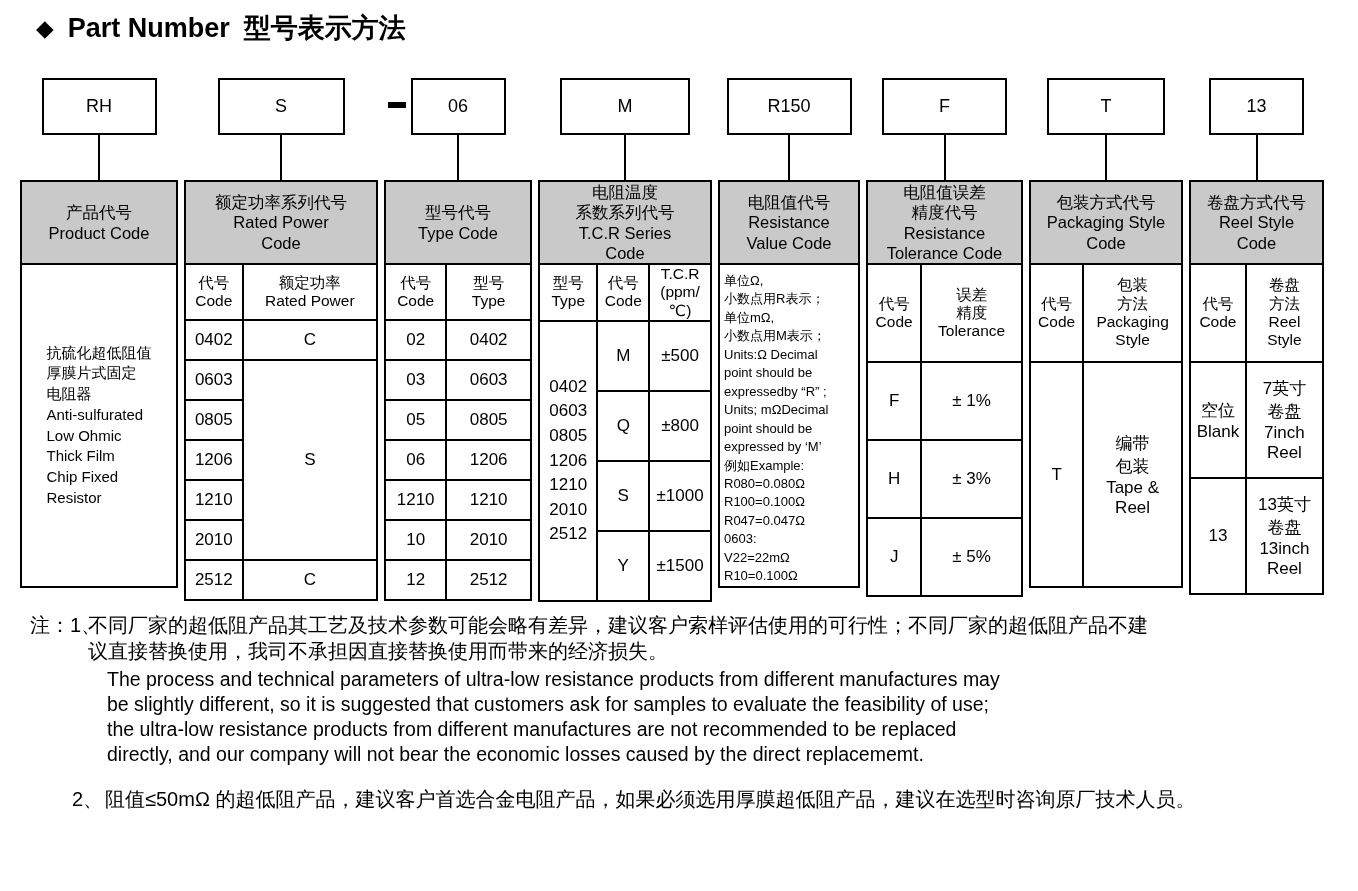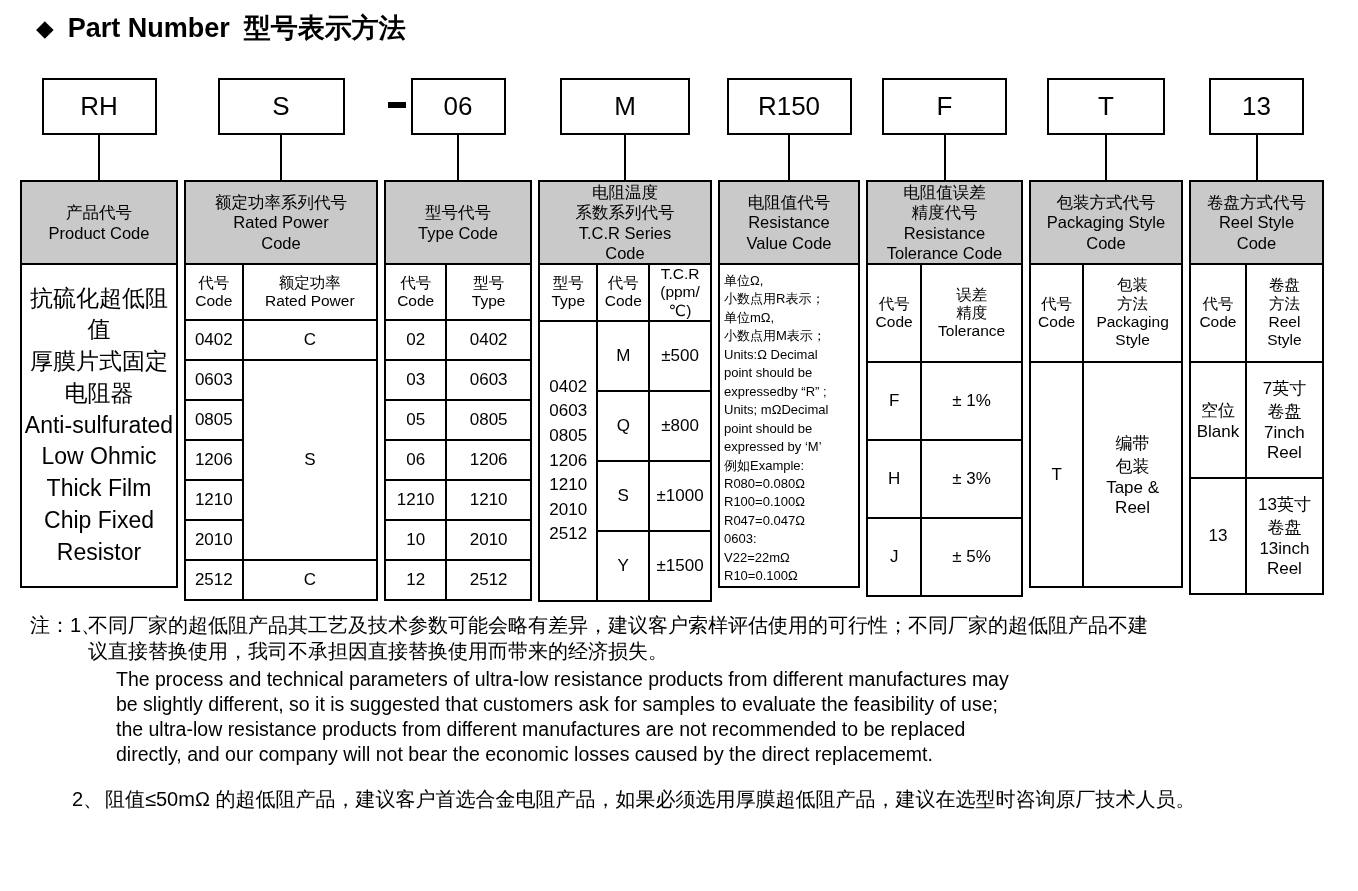--- a/index.html
+++ b/index.html
@@ -8,47 +8,47 @@
 
   
   .title{position:absolute;left:36px;top:10px;display:flex;align-items:center;gap:14px;font-weight:bold;font-size:27px;white-space:nowrap;}
   .diamond{font-size:23px;line-height:1;}
 
   
   .diagram{position:absolute;left:20px;top:78px;display:flex;gap:6px;}
   .col{display:flex;flex-direction:column;align-items:center;}
   .c1{width:158px}.c2{width:194px}.c3{width:148px}.c4{width:174px}
   .c5{width:142px}.c6{width:157px}.c7{width:154px}.c8{width:135px}
-  .top-box{height:53px;border:2px solid #000;display:flex;align-items:center;justify-content:center;font-size:26px;background:#fff;}
+  .top-box{height:53px;border:2px solid #000;display:flex;align-items:center;justify-content:center;font-size:18px;background:#fff;}
   .b1{width:111px}.b2{width:123px}.b3{width:91px}.b4{width:126px}
   .b5{width:121px}.b6{width:121px}.b7{width:114px}.b8{width:91px}
   .connector{width:2px;height:45px;background:#000;}
   .dash{position:absolute;left:368px;top:24px;width:18px;height:6px;background:#000;}
   .hdr{width:100%;box-sizing:border-box;height:85px;border:2px solid #000;background:#c9c9c9;
        display:flex;align-items:center;justify-content:center;text-align:center;
        white-space:pre-line;font-size:16.5px;line-height:1.22;}
   .tbl{width:100%;height:325px;border-collapse:collapse;table-layout:fixed;margin-top:-2px;}
   .tbl td{border:2px solid #000;text-align:center;vertical-align:middle;white-space:pre-line;
           font-size:17px;padding:0 2px;}
   td.sub{font-size:15.5px;line-height:1.18;height:54px;}
   td.subtall{height:96px;}
   .body-box{width:100%;box-sizing:border-box;height:325px;margin-top:-2px;border:2px solid #000;
-            display:flex;align-items:center;justify-content:center;text-align:center;
-            white-space:pre-line;font-size:23px;line-height:1.38;}
+            display:flex;align-items:center;justify-content:center;
+            white-space:pre-line;font-size:15px;line-height:1.38;}
   .value-body{align-items:flex-start;justify-content:flex-start;text-align:left;
               font-size:13px;line-height:1.42;padding:7px 4px;}
   .types-cell{font-size:17px;line-height:1.45;}
 
   
   .notes{position:absolute;left:30px;top:612px;width:1310px;}
   .note{display:flex;align-items:flex-start;}
   .note-label{flex:none;width:58px;font-size:20px;line-height:1.3;white-space:nowrap;}
   .note-zh{font-size:20px;line-height:1.3;white-space:pre-line;}
   .note-en{font-size:19.5px;line-height:1.29;white-space:pre-line;margin-top:3px;}
-  .en-indent{margin-left:28px;}
+  .en-indent{margin-left:19px;}
   .note2{margin-top:18px;}
   .note2 .note-label{margin-left:42px;width:33px;}
 </style>
 </head>
 <body>
 
 <div class="page">
 
   <div class="title">
     <span class="diamond">◆</span>

